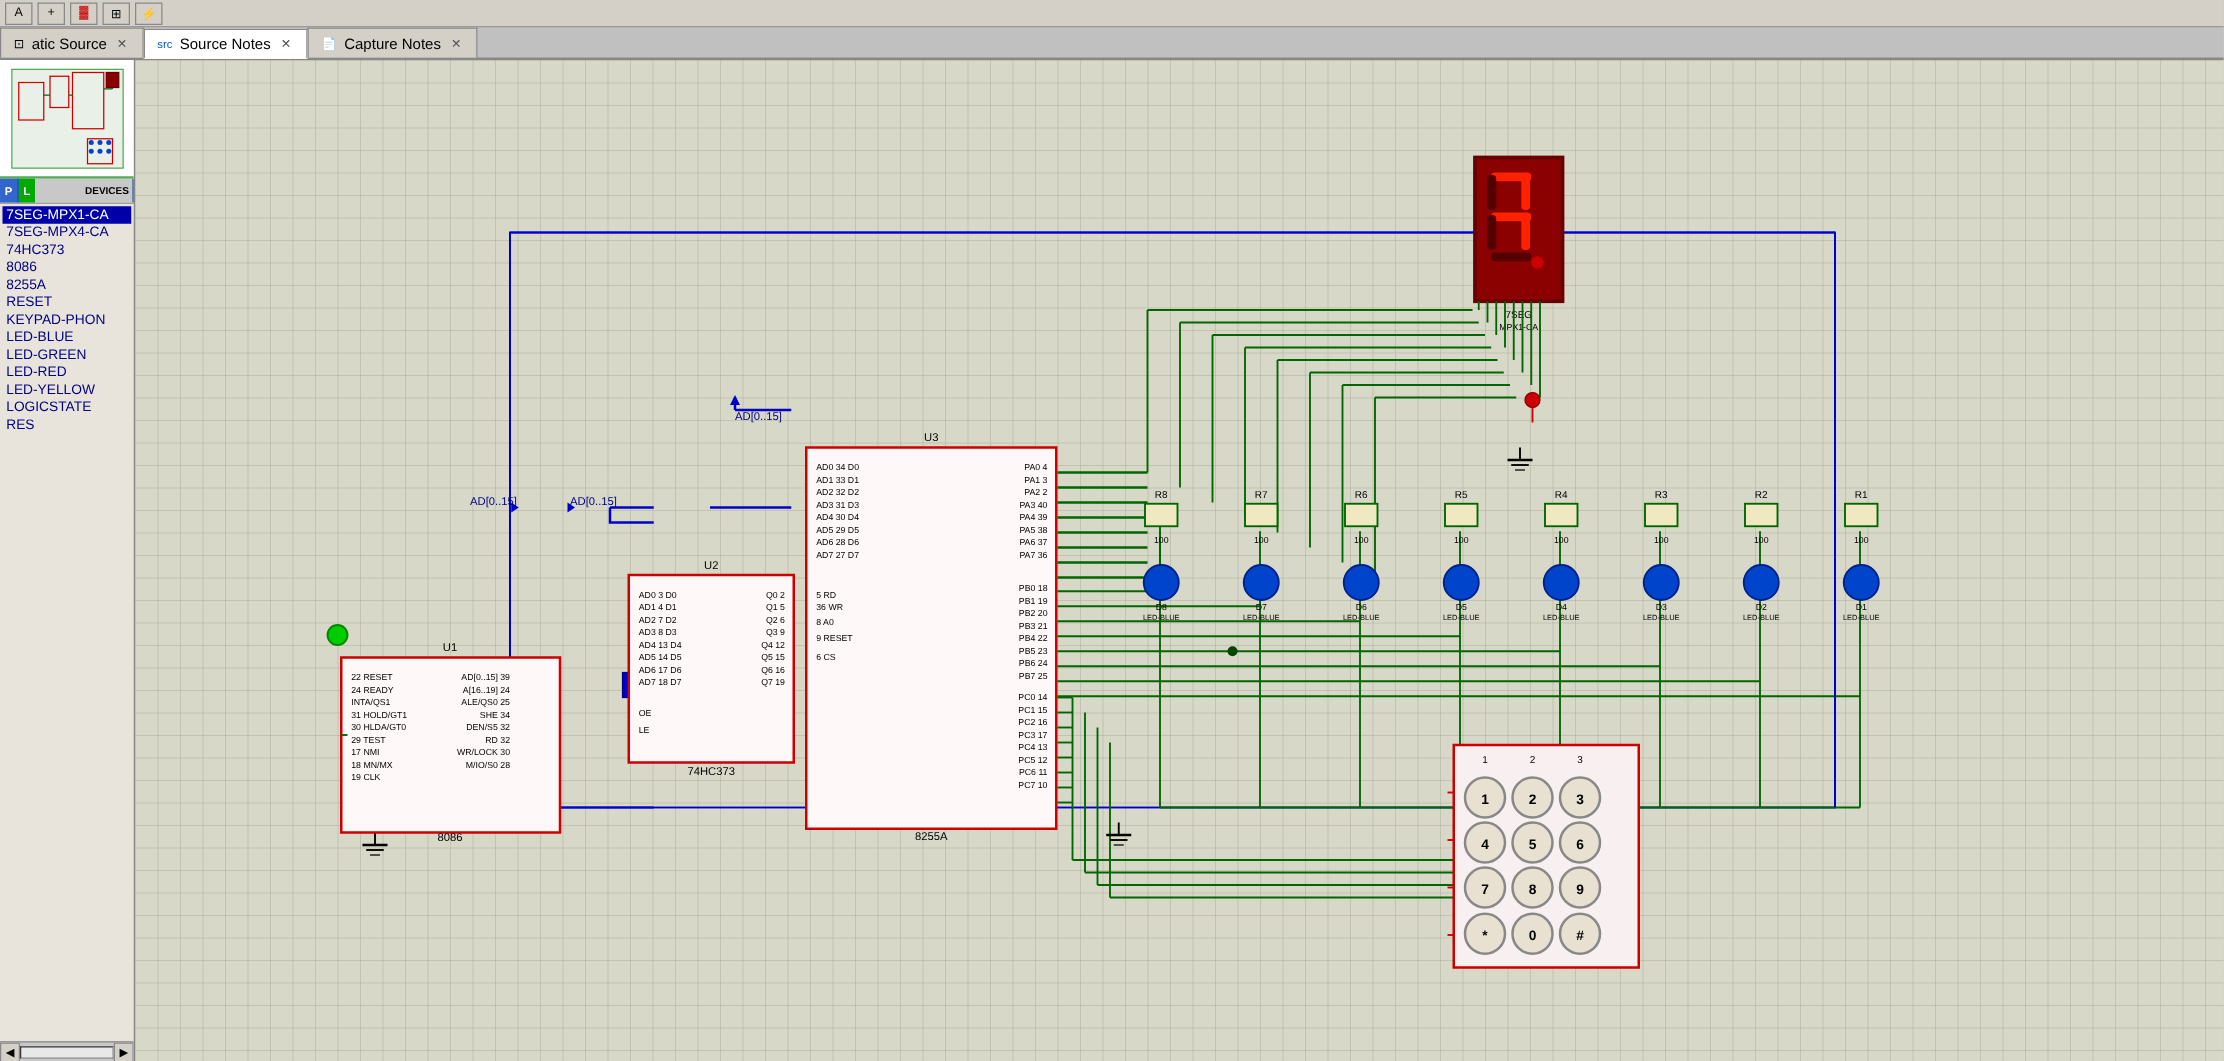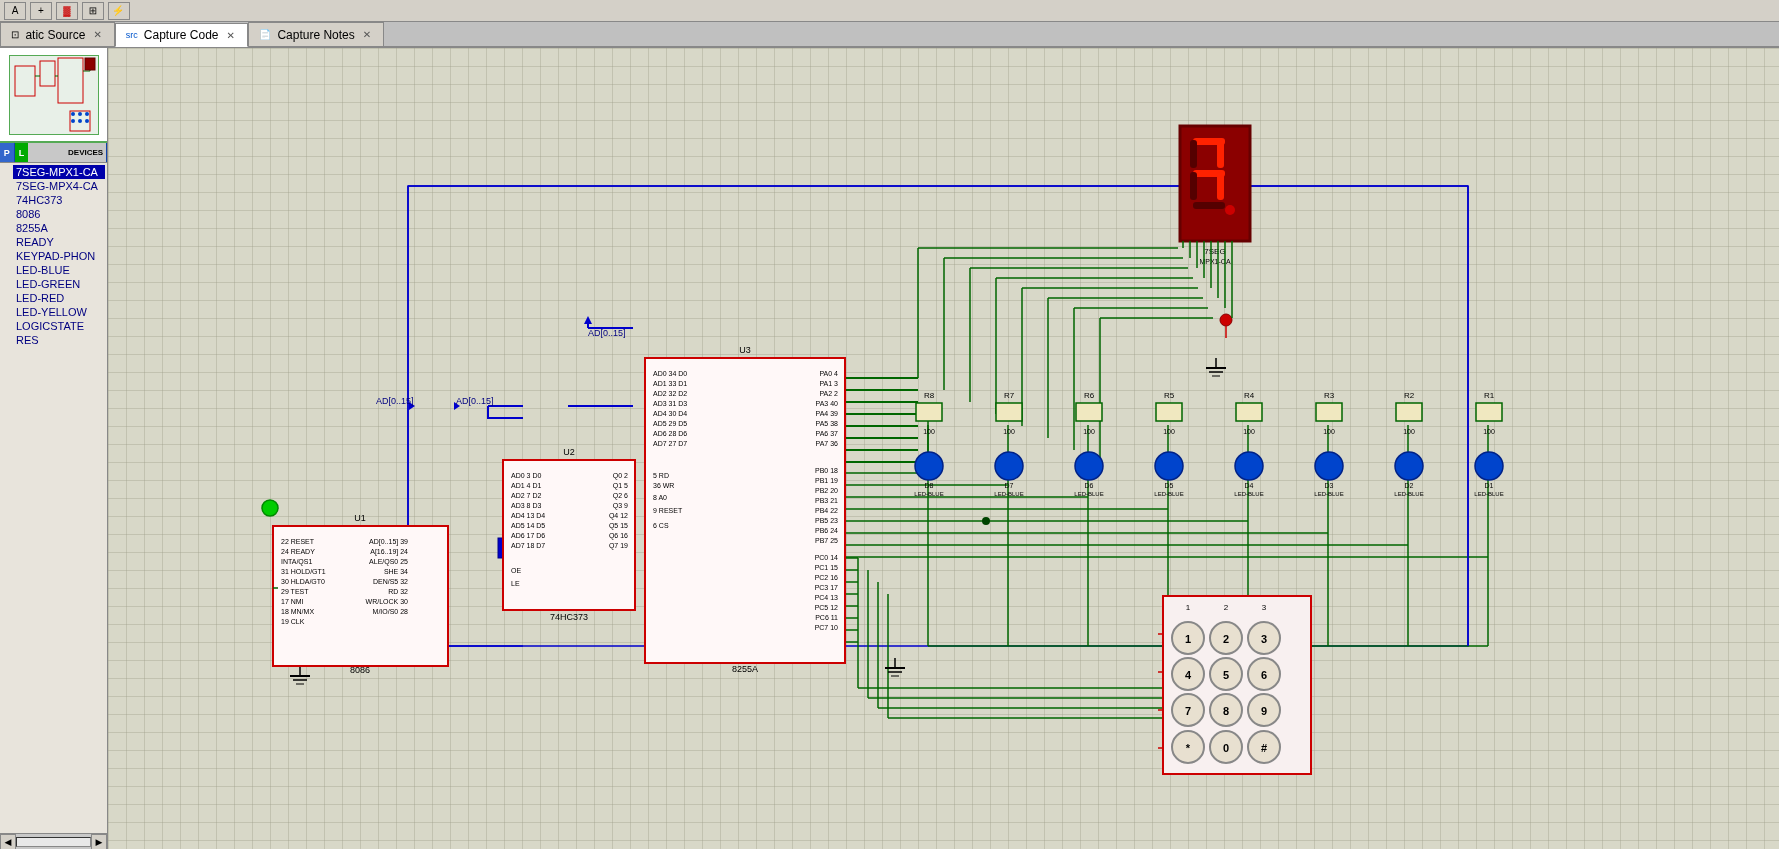--- a/index.html
+++ b/index.html
@@ -108,21 +108,20 @@
       justify-content: center;
       cursor: pointer;
       border-right: 1px solid #1144aa;
     }
     .mode-btn.green { background: #00aa00; border-right: none; }
     .mode-btn.text { background: #c8c8c8; color: #000; font-size: 8px; padding-left: 37px; }
     .sidebar-list {
       flex: 1;
       overflow-y: auto;
       padding: 2px;
-      margin-left: 11px;
     }
     .sidebar-item {
       padding: 1px 3px;
       font-size: 11px;
       color: #000080;
       cursor: pointer;
       white-space: nowrap;
       overflow: hidden;
     }
     .sidebar-item.selected {
@@ -190,21 +189,21 @@
 </div>
 
 <div class="tabs-bar">
   <div class="tab">
     <span class="tab-icon">⊡</span>
     <span>atic Source</span>
     <span class="tab-close">✕</span>
   </div>
   <div class="tab active">
     <span class="tab-icon" style="color:#0055cc; font-size:9px;">src</span>
-    <span>Capture Code</span>
+    <span>Source Notes</span>
     <span class="tab-close">✕</span>
   </div>
   <div class="tab">
     <span class="tab-icon">📄</span>
     <span>Capture Notes</span>
     <span class="tab-close">✕</span>
   </div>
 </div>
 
 <div class="main-layout">
@@ -239,21 +238,21 @@
       <div class="mode-btn green">L</div>
       <div class="mode-btn text" style="flex:3; font-size:8px;">DEVICES</div>
     </div>
 
     <div class="sidebar-list">
       <div class="sidebar-item selected">7SEG-MPX1-CA</div>
       <div class="sidebar-item">7SEG-MPX4-CA</div>
       <div class="sidebar-item">74HC373</div>
       <div class="sidebar-item">8086</div>
       <div class="sidebar-item">8255A</div>
-      <div class="sidebar-item">READY</div>
+      <div class="sidebar-item">RESET</div>
       <div class="sidebar-item">KEYPAD-PHON</div>
       <div class="sidebar-item">LED-BLUE</div>
       <div class="sidebar-item">LED-GREEN</div>
       <div class="sidebar-item">LED-RED</div>
       <div class="sidebar-item">LED-YELLOW</div>
       <div class="sidebar-item">LOGICSTATE</div>
       <div class="sidebar-item">RES</div>
     </div>
 
     <div class="sidebar-scrollbar">

